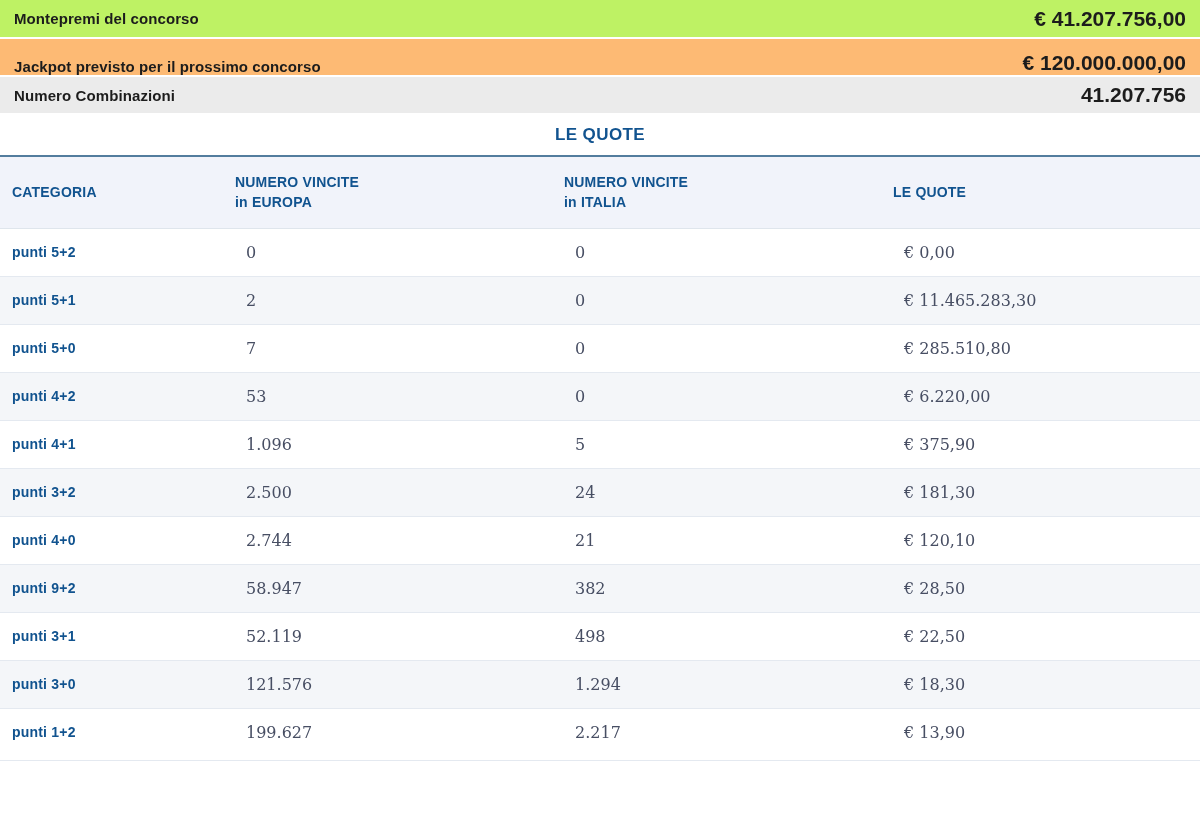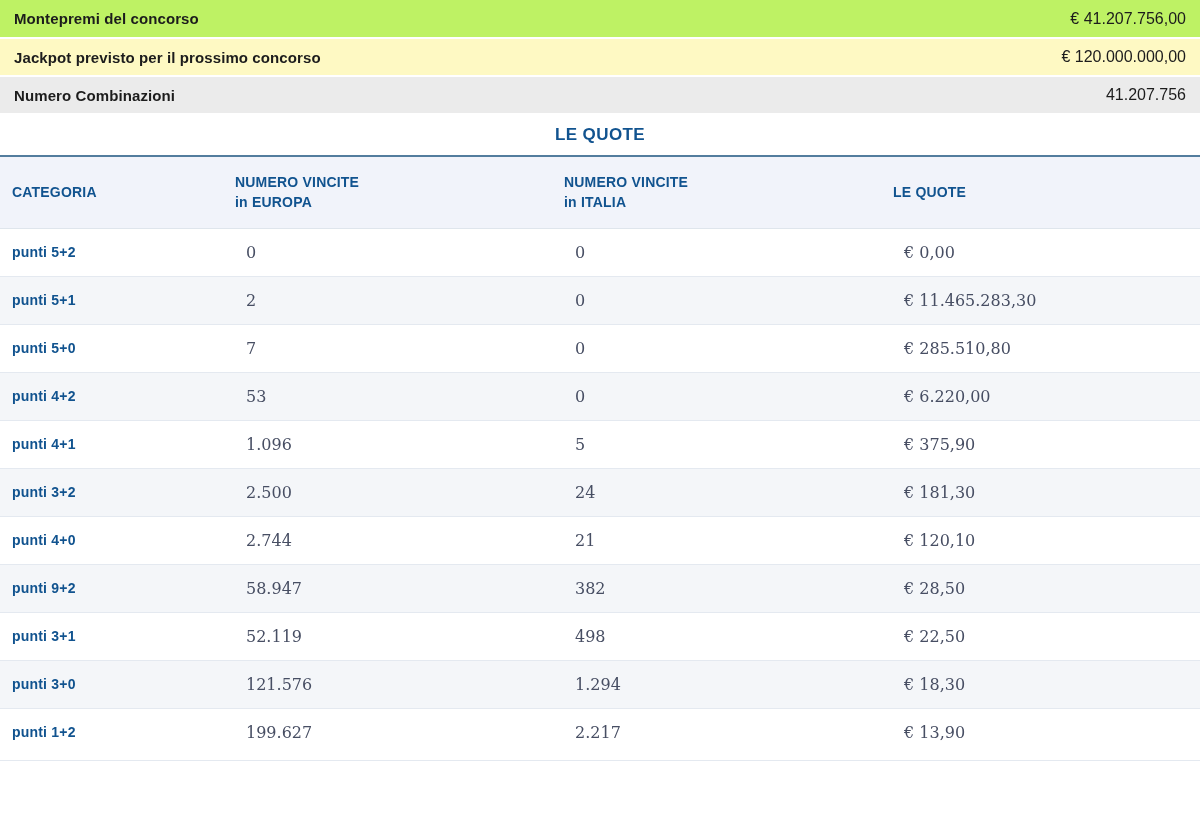--- a/index.html
+++ b/index.html
@@ -14,31 +14,32 @@
 
   
   .summary-row {
     display: flex;
     justify-content: space-between;
     align-items: center;
     padding: 0 14px;
     margin-bottom: 2px;
   }
   .summary-row.r1 { height: 37px; background: #bef264; }
-  .summary-row.r2 { height: 36px; background: #fef9c3; }
+  .summary-row.r2 { height: 36px; background: #fdba74; align-items: flex-end; }
   .summary-row.r3 { height: 36px; background: #ebebeb; margin-bottom: 0; }
   .summary-label {
     font-weight: bold;
     font-size: 15px;
     color: #1c1c1c;
     letter-spacing: 0.1px;
   }
   .summary-value {
-    font-size: 16px;
+    font-size: 21px;
     color: #1c1c1c;
+    font-weight: bold;
   }
 
   
   .section-title {
     height: 42px;
     line-height: 44px;
     text-align: center;
     font-size: 17px;
     font-weight: bold;
     color: #11538f;

